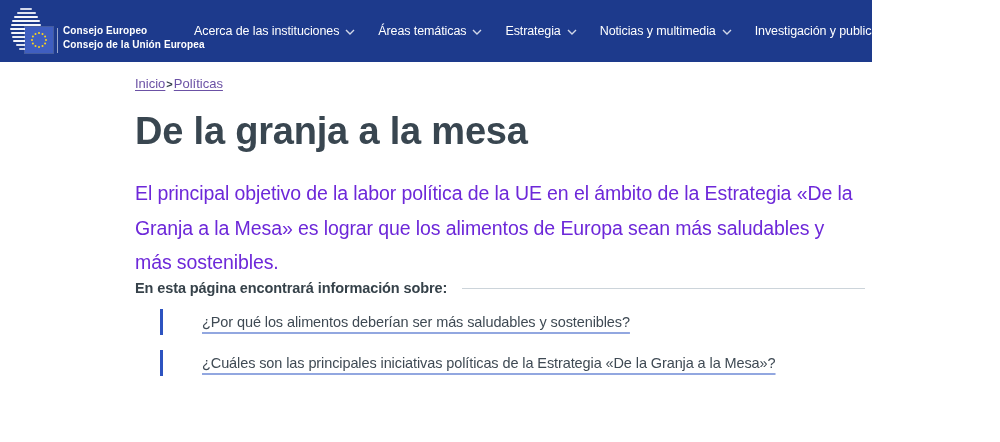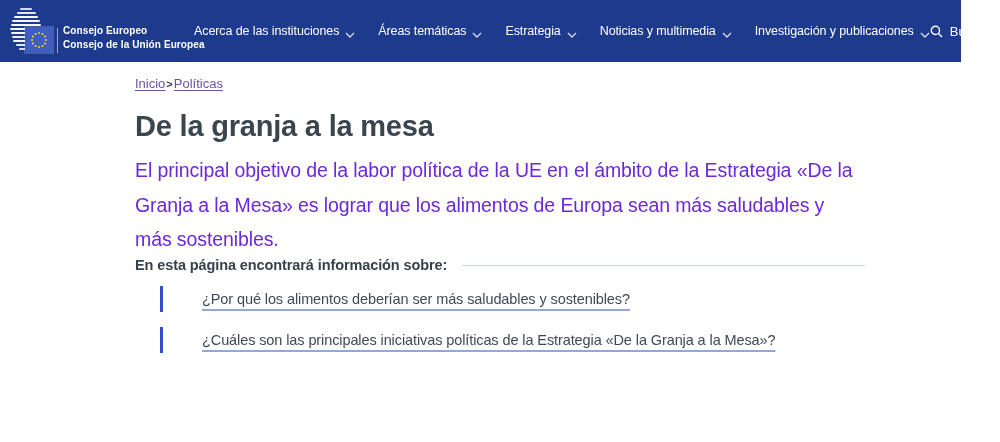--- a/index.html
+++ b/index.html
@@ -1,21 +1,21 @@
 <!DOCTYPE html>
 <html><head>
 <meta charset="utf-8">
 <style>
   * { margin: 0; padding: 0; box-sizing: border-box; }
   html, body { width: 1000px; height: 442px; overflow: hidden; background: #ffffff; }
   body { font-family: "Liberation Sans", "DejaVu Sans", sans-serif; }
 
   
   .top-bar {
-    width: 961px; height: 62px;
+    width: 872px; height: 62px;
     background: #1d3a8c;
     display: flex; align-items: center;
     padding: 0 12px 0 10px;
   }
   .logo {
     position: relative; width: 172px; height: 48px;
     flex: 0 0 auto; display: block; text-decoration: none; cursor: pointer;
   }
   .logo-sphere {
     position: absolute; left: 0; top: 1px; width: 32px; height: 46px;
@@ -47,21 +47,21 @@
     position: absolute; left: 53px; top: 17px;
     color: #ffffff; font-size: 10px; font-weight: bold; line-height: 1.4;
     white-space: nowrap; letter-spacing: 0.1px;
   }
 
   .main-nav {
     display: flex; align-items: center; gap: 23px;
     margin-left: 12px; list-style: none;
   }
   .nav-item {
-    display: flex; align-items: flex-end; gap: 6px;
+    display: flex; align-items: center; gap: 6px;
     color: #ffffff; font-size: 12.5px; letter-spacing: -0.1px;
     text-decoration: none; cursor: pointer; white-space: nowrap;
   }
   .chev { display: inline-block; margin-top: 2px; }
   .chev svg { display: block; }
 
   .search-link {
     margin-left: auto; display: flex; align-items: center; gap: 7px;
     color: #ffffff; font-size: 13px; text-decoration: none; cursor: pointer;
     white-space: nowrap; padding-right: 2px;
@@ -75,22 +75,22 @@
     display: flex; align-items: center; gap: 1px;
     font-size: 13px; margin-bottom: 19px;
   }
   .breadcrumb a {
     color: #6b51a5; text-decoration: underline;
     text-underline-offset: 2px; cursor: pointer;
   }
   .crumb-sep { color: #333f48; font-size: 11px; font-weight: bold; margin-top: 1px; }
 
   .page-title {
-    color: #394650; font-size: 29px; font-weight: bold;
-    letter-spacing: -0.2px; margin-bottom: 10px;
+    color: #394650; font-size: 38px; font-weight: bold;
+    letter-spacing: -0.2px; margin-bottom: 23px;
   }
 
   .intro {
     color: #6d28d9; font-size: 19.5px; line-height: 1.78;
     letter-spacing: -0.1px; max-width: 745px; 
   }
 
   .onpage-row { display: flex; align-items: center; margin-bottom: 13px; }
   .onpage-label {
     color: #36424a; font-size: 14.5px; font-weight: bold;

